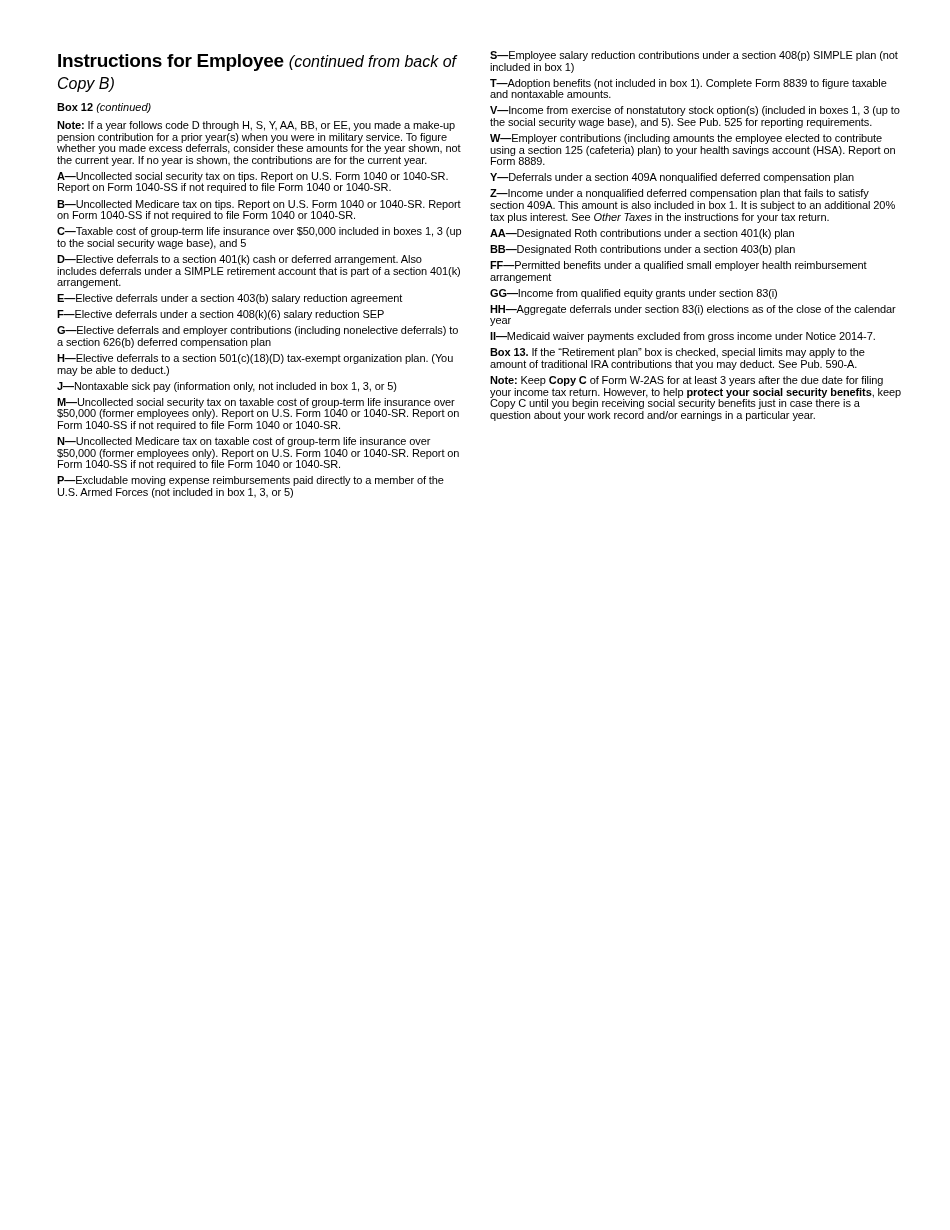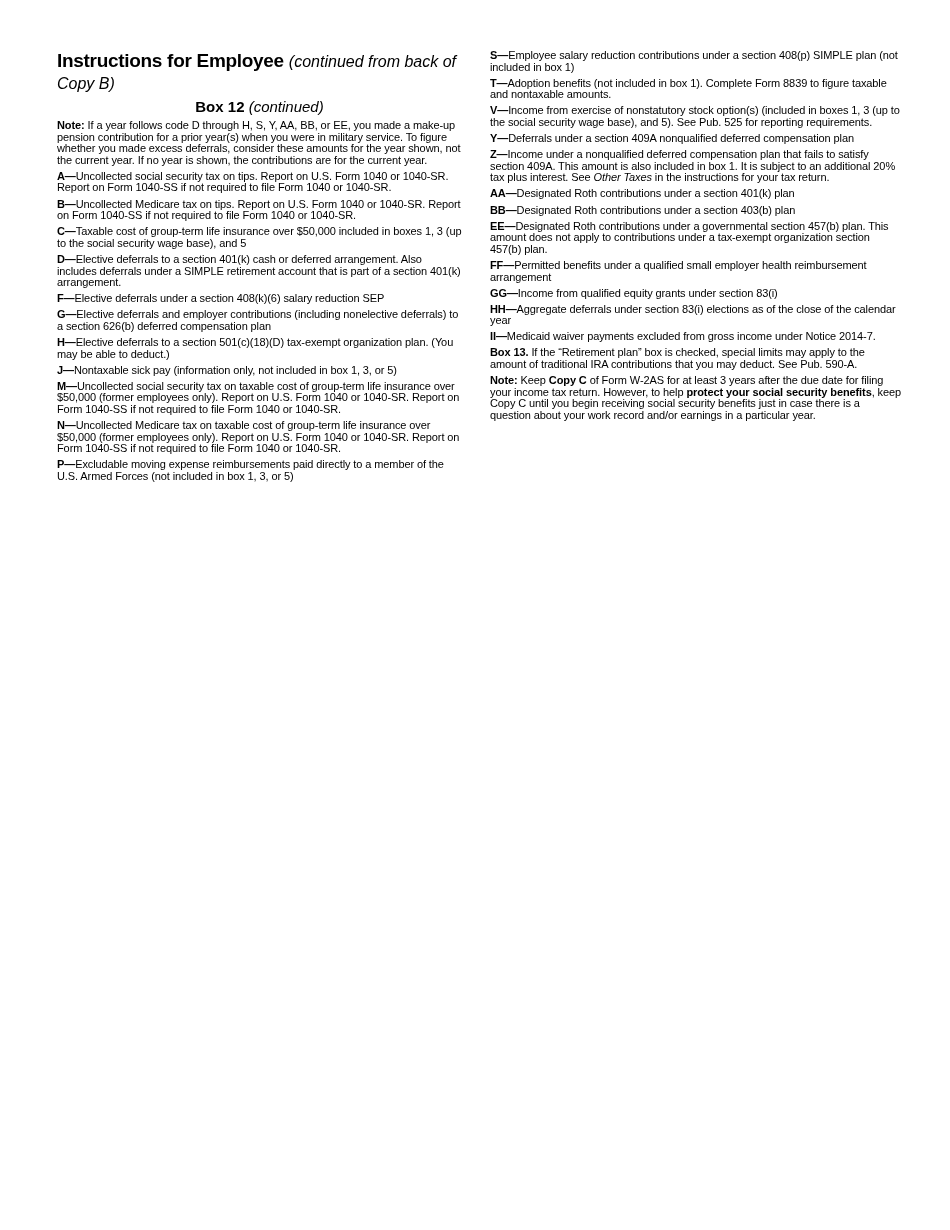--- a/index.html
+++ b/index.html
@@ -33,23 +33,22 @@
     line-height: 21px;
   }
   .title-note {
     font-size: 16px;
     font-weight: normal;
     font-style: italic;
     letter-spacing: 0;
   }
   .section-heading {
     margin: 0 0 7px 0;
-    font-size: 15px;
+    font-size: 11px;
     line-height: 12px;
-    text-align: center;
   }
   .para {
     margin: 0 0 4.5px 0;
     font-size: 11px;
     line-height: 11.6px;
     letter-spacing: -0.1px;
   }
   .b { font-weight: bold; }
   .i { font-style: italic; }
 </style>
@@ -65,40 +64,41 @@
 
       <p class="section-heading"><span class="b">Box 12</span>
         <span class="i">(continued)</span></p>
 
       <div>
           <p class="para"><span class="b">Note:</span><span> If a year follows code D through H, S, Y, AA, BB, or EE, you made a make-up pension contribution for a prior year(s) when you were in military service. To figure whether you made excess deferrals, consider these amounts for the year shown, not the current year. If no year is shown, the contributions are for the current year.</span></p>
           <p class="para"><span class="b">A—</span><span>Uncollected social security tax on tips. Report on U.S. Form 1040 or 1040-SR. Report on Form 1040-SS if not required to file Form 1040 or 1040-SR.</span></p>
           <p class="para"><span class="b">B—</span><span>Uncollected Medicare tax on tips. Report on U.S. Form 1040 or 1040-SR. Report on Form 1040-SS if not required to file Form 1040 or 1040-SR.</span></p>
           <p class="para"><span class="b">C—</span><span>Taxable cost of group-term life insurance over $50,000 included in boxes 1, 3 (up to the social security wage base), and 5</span></p>
           <p class="para"><span class="b">D—</span><span>Elective deferrals to a section 401(k) cash or deferred arrangement. Also includes deferrals under a SIMPLE retirement account that is part of a section 401(k) arrangement.</span></p>
+          <p class="para"><span class="b">E—</span><span>Elective deferrals under a section 403(b) salary reduction agreement</span></p>
           <p class="para"><span class="b">F—</span><span>Elective deferrals under a section 408(k)(6) salary reduction SEP</span></p>
           <p class="para"><span class="b">G—</span><span>Elective deferrals and employer contributions (including nonelective deferrals) to a section 626(b) deferred compensation plan</span></p>
           <p class="para"><span class="b">H—</span><span>Elective deferrals to a section 501(c)(18)(D) tax-exempt organization plan. (You may be able to deduct.)</span></p>
           <p class="para"><span class="b">J—</span><span>Nontaxable sick pay (information only, not included in box 1, 3, or 5)</span></p>
           <p class="para"><span class="b">M—</span><span>Uncollected social security tax on taxable cost of group-term life insurance over $50,000 (former employees only). Report on U.S. Form 1040 or 1040-SR. Report on Form 1040-SS if not required to file Form 1040 or 1040-SR.</span></p>
           <p class="para"><span class="b">N—</span><span>Uncollected Medicare tax on taxable cost of group-term life insurance over $50,000 (former employees only). Report on U.S. Form 1040 or 1040-SR. Report on Form 1040-SS if not required to file Form 1040 or 1040-SR.</span></p>
           <p class="para"><span class="b">P—</span><span>Excludable moving expense reimbursements paid directly to a member of the U.S. Armed Forces (not included in box 1, 3, or 5)</span></p>
         </div>
     </div>
 
     <div class="col-right">
       <div>
           <p class="para"><span class="b">S—</span><span>Employee salary reduction contributions under a section 408(p) SIMPLE plan (not included in box 1)</span></p>
           <p class="para"><span class="b">T—</span><span>Adoption benefits (not included in box 1). Complete Form 8839 to figure taxable and nontaxable amounts.</span></p>
           <p class="para"><span class="b">V—</span><span>Income from exercise of nonstatutory stock option(s) (included in boxes 1, 3 (up to the social security wage base), and 5). See Pub. 525 for reporting requirements.</span></p>
+          <p class="para"><span class="b">W—</span><span>Employer contributions (including amounts the employee elected to contribute using a section 125 (cafeteria) plan) to your health savings account (HSA). Report on Form 8889.</span></p>
           <p class="para"><span class="b">Y—</span><span>Deferrals under a section 409A nonqualified deferred compensation plan</span></p>
           <p class="para"><span class="b">Z—</span><span>Income under a nonqualified deferred compensation plan that fails to satisfy section 409A. This amount is also included in box 1. It is subject to an additional 20% tax plus interest. See </span><span class="i">Other Taxes</span><span> in the instructions for your tax return.</span></p>
           <p class="para"><span class="b">AA—</span><span>Designated Roth contributions under a section 401(k) plan</span></p>
           <p class="para"><span class="b">BB—</span><span>Designated Roth contributions under a section 403(b) plan</span></p>
-          <p class="para"><span class="b">EE—</span><span>Designated Roth contributions under a governmental section 457(b) plan. This amount does not apply to contributions under a tax-exempt organization section 457(b) plan.</span></p>
           <p class="para"><span class="b">FF—</span><span>Permitted benefits under a qualified small employer health reimbursement arrangement</span></p>
           <p class="para"><span class="b">GG—</span><span>Income from qualified equity grants under section 83(i)</span></p>
           <p class="para"><span class="b">HH—</span><span>Aggregate deferrals under section 83(i) elections as of the close of the calendar year</span></p>
           <p class="para"><span class="b">II—</span><span>Medicaid waiver payments excluded from gross income under Notice 2014-7.</span></p>
           <p class="para"><span class="b">Box 13.</span><span> If the “Retirement plan” box is checked, special limits may apply to the amount of traditional IRA contributions that you may deduct. See Pub. 590-A.</span></p>
           <p class="para"><span class="b">Note:</span><span> Keep </span><span class="b">Copy C</span><span> of Form W-2AS for at least 3 years after the due date for filing your income tax return. However, to help </span><span class="b">protect your social security benefits</span><span>, keep Copy C until you begin receiving social security benefits just in case there is a question about your work record and/or earnings in a particular year.</span></p>
         </div>
     </div>
 
   </div>

